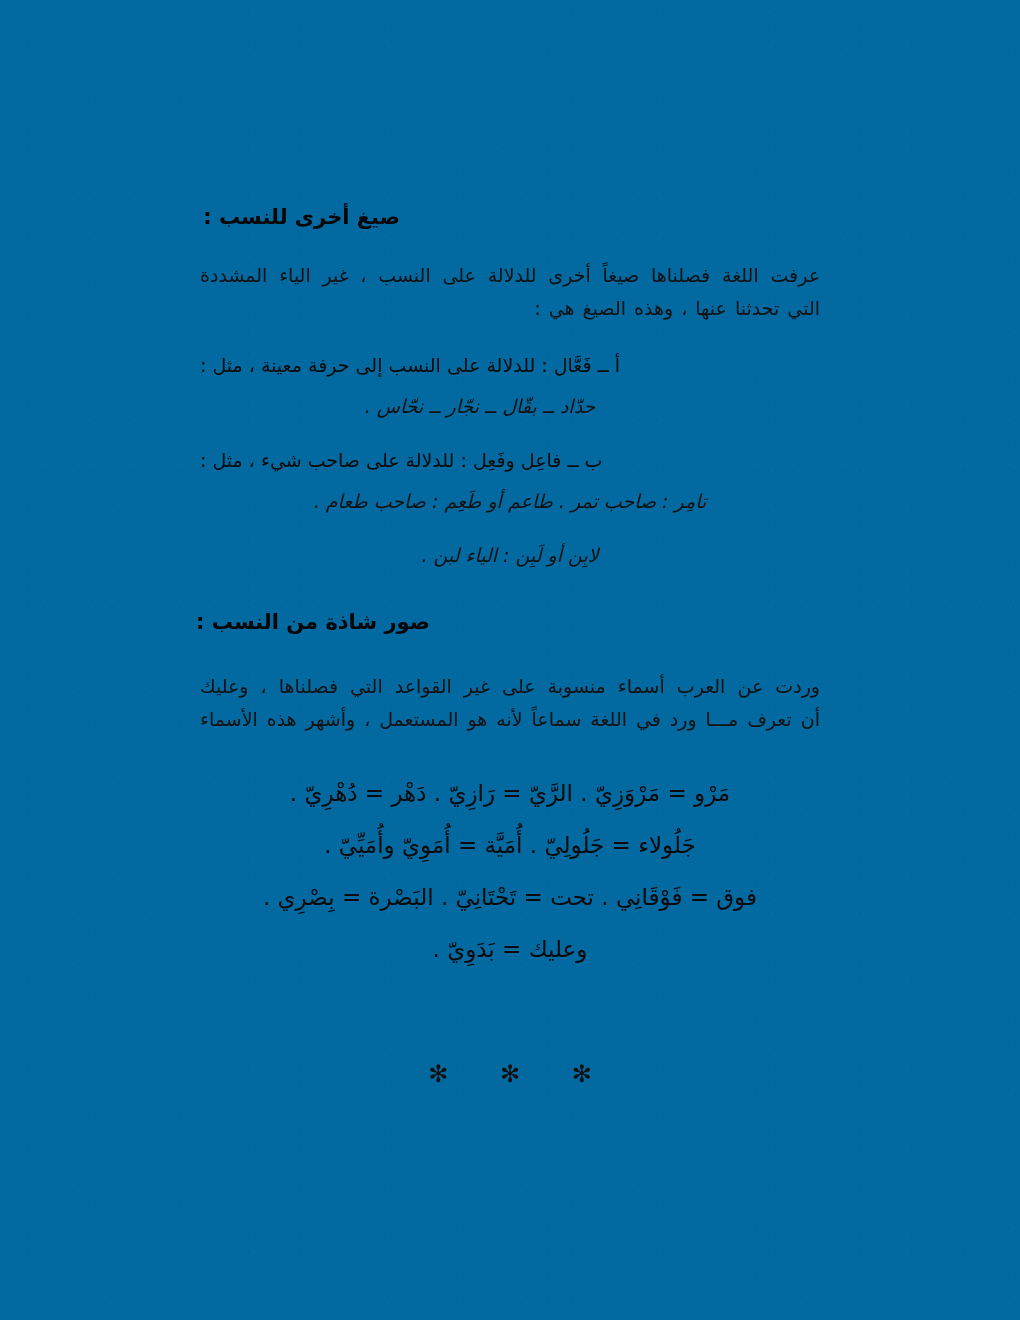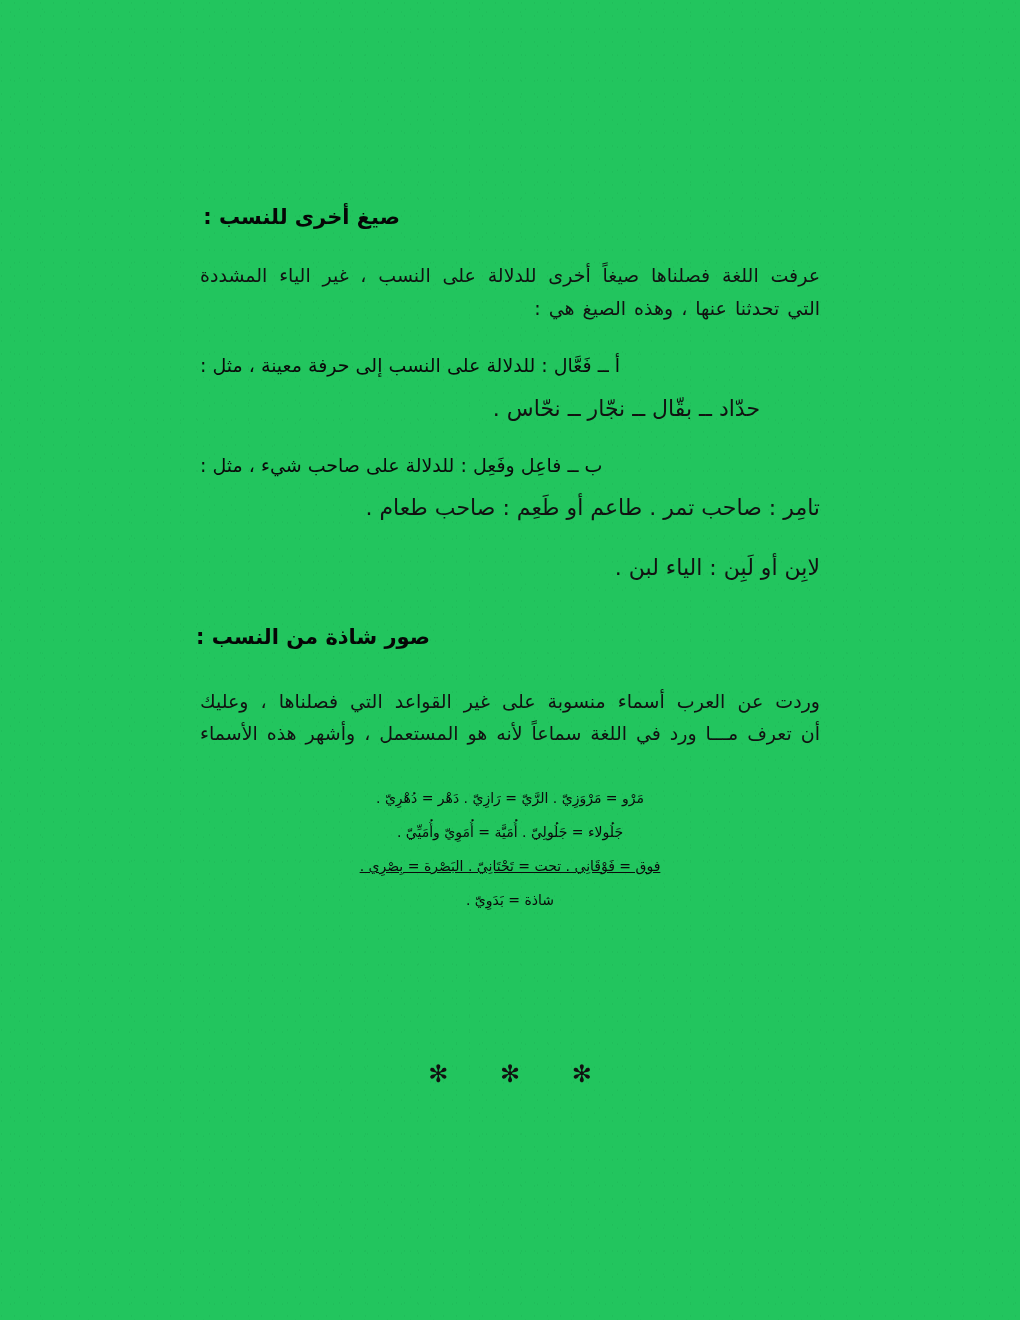--- a/index.html
+++ b/index.html
@@ -14,21 +14,21 @@
     position: relative;
     overflow: hidden;
     font-family: "DejaVu Sans", "Liberation Sans", sans-serif;
     color: #0a0a0a;
   }
 
   
   #page {
     position: absolute;
     inset: 0;
-    background: #22c55e;
+    background: #0369a1;
     direction: rtl;
   }
 
   
   .content {
     position: absolute;
     top: 205px;
     right: 200px;
     width: 620px;
     direction: rtl;
@@ -77,44 +77,46 @@
   .rule-item {
     font-size: 19px;
     line-height: 1.6;
     margin: 0 0 10px 0;
     white-space: nowrap;
     text-align: left;
     padding-right: 10px;
   }
 
   .examples {
-    font-size: 22px;
+    font-size: 19px;
     line-height: 1.6;
     margin: 0 0 24px 0;
     white-space: nowrap;
+    text-align: center;
     color: #111;
+    font-style: italic;
   }
   .examples.indent-a { padding-right: 60px; }
   .examples.indent-b { padding-right: 0px; }
   .examples.indent-c { padding-right: 0px; }
 
   .shadh-list {
     margin: 34px 0 0 0;
-    font-size: 14px;
+    font-size: 23px;
     line-height: 2.0;
     text-align: center;
   }
   .shadh-list .row {
     display: block;
     white-space: nowrap;
     margin-bottom: 6px;
   }
   .shadh-list .row.r1 { padding-left: 0px; }
   .shadh-list .row.r2 { padding-left: 0px; }
-  .shadh-list .row.r3 { padding-left: 0px; text-decoration: underline; }
+  .shadh-list .row.r3 { padding-left: 0px; }
   .shadh-list .row.r4 { padding-left: 0px; text-align: center; }
 
   .divider {
     position: absolute;
     top: 1060px;
     left: 0;
     right: 0;
     text-align: center;
     font-size: 24px;
     letter-spacing: 22px;
@@ -174,21 +176,21 @@
 
     <p class="para">
       <span class="l just">وردت عن العرب أسماء منسوبة على غير القواعد التي فصلناها ،  وعليك</span>
       <span class="l just">أن تعرف مـــا ورد في اللغة سماعاً لأنه هو المستعمل ، وأشهر  هذه الأسماء</span>
     </p>
 
     <div class="shadh-list">
       <span class="row r1">مَرْو = مَرْوَزِيّ .   الرَّيّ = رَازِيّ .   دَهْر = دُهْرِيّ .</span>
       <span class="row r2">جَلُولاء = جَلُولِيّ .    أُمَيَّة = أُمَوِيّ وأُمَيِّيّ .</span>
       <span class="row r3">فوق = فَوْقَانِي .   تحت = تَحْتَانِيّ .   البَصْرة = بِصْرِي .</span>
-      <span class="row r4">شاذة = بَدَوِيّ .</span>
+      <span class="row r4">وعليك = بَدَوِيّ .</span>
     </div>
 
   </div>
 
   <div class="divider">✻ ✻ ✻</div>
 
 
   <div class="grain"></div>
 </div>
 

